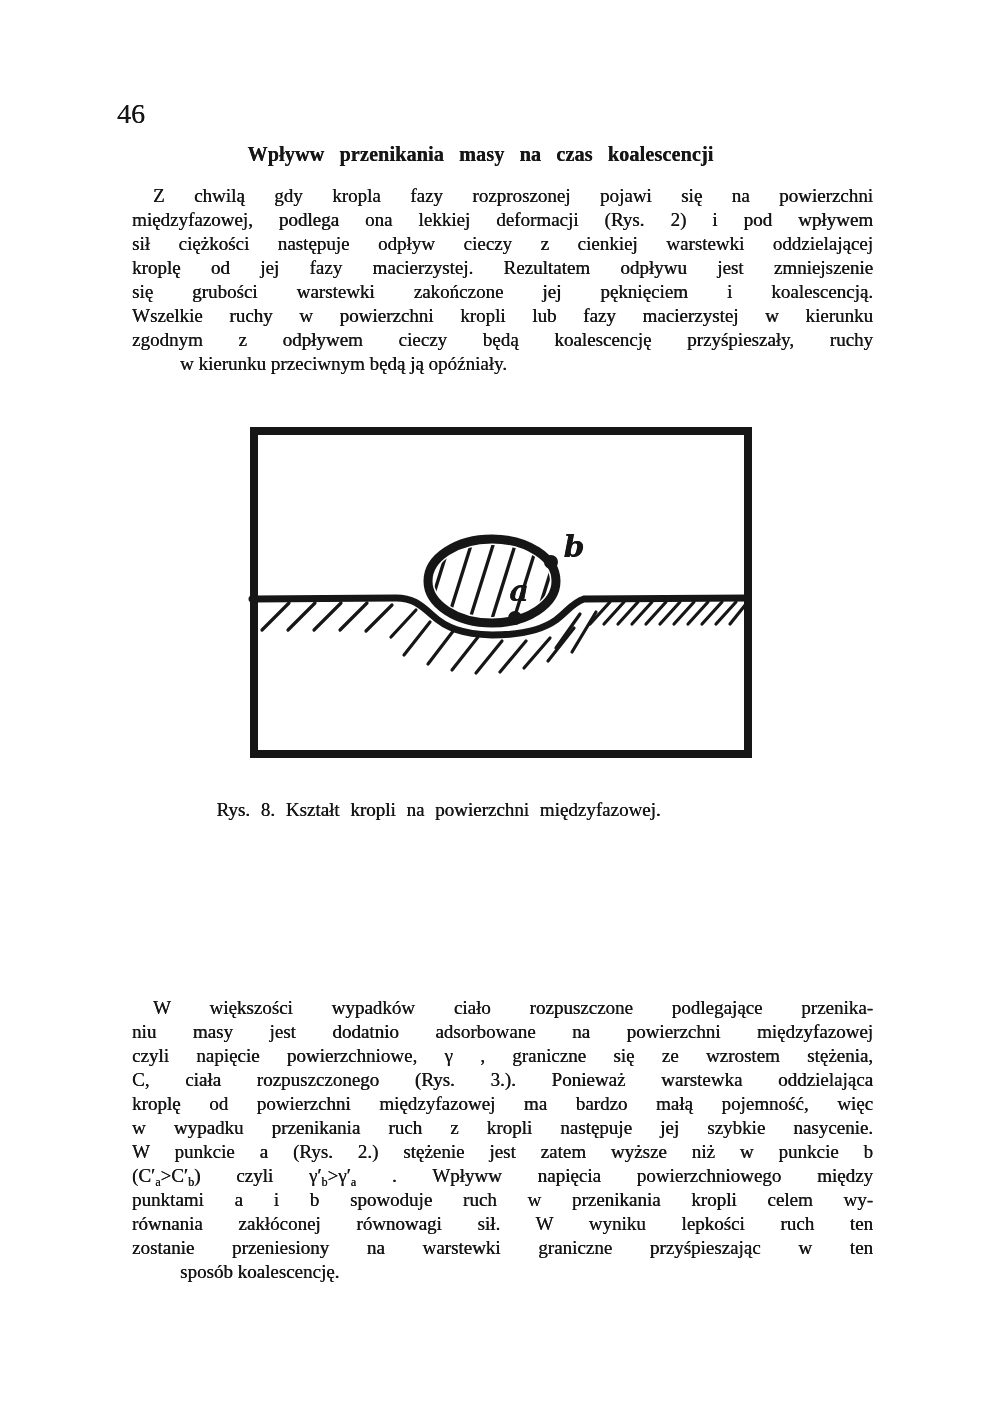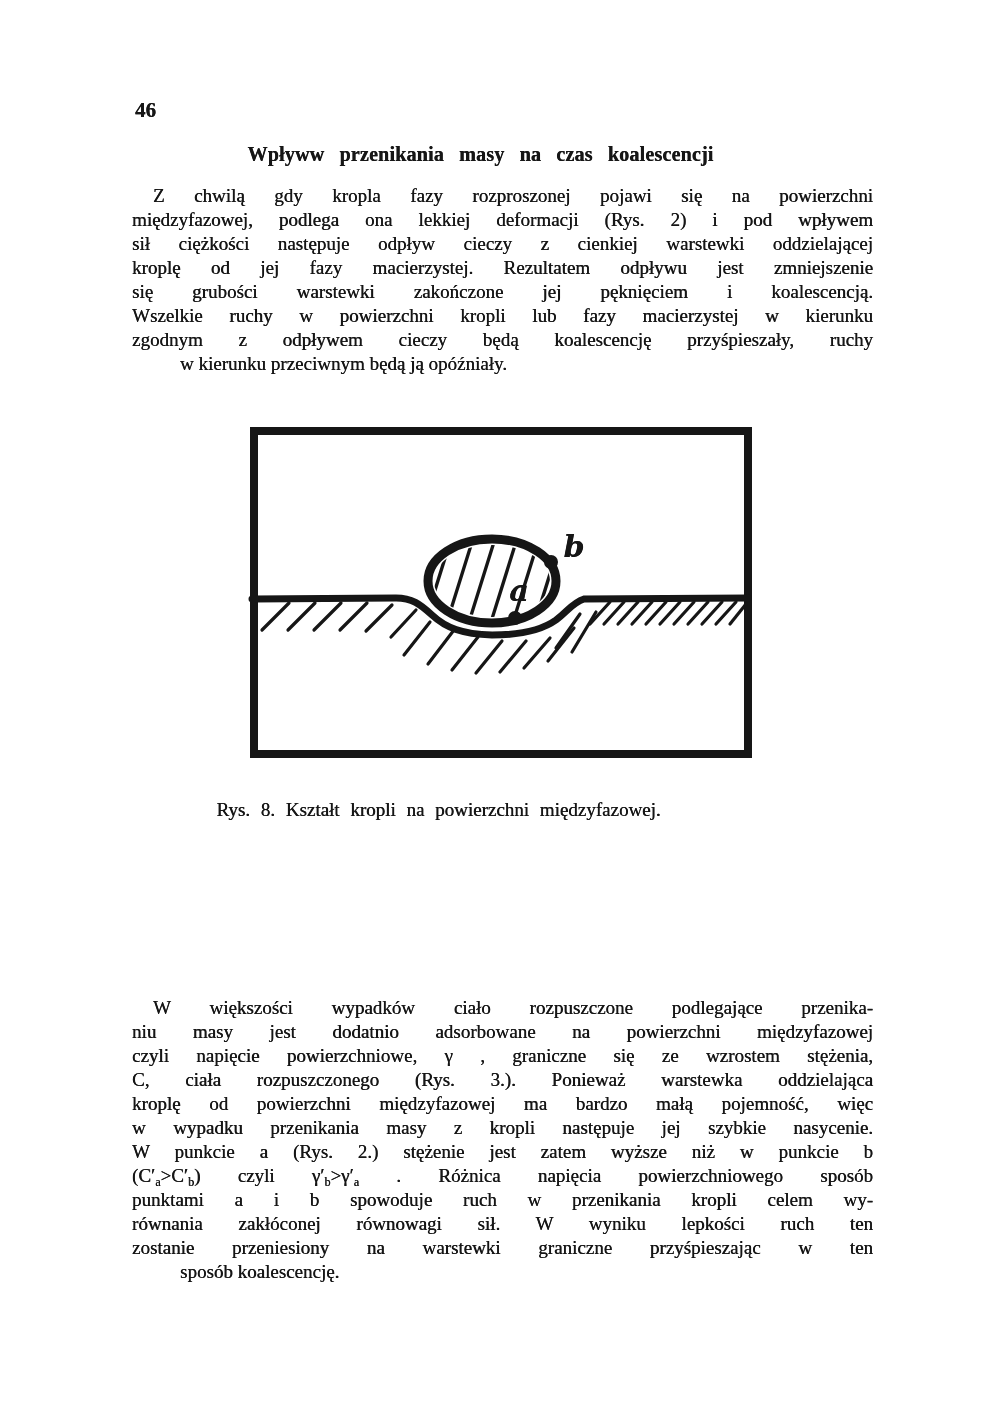--- a/index.html
+++ b/index.html
@@ -3,21 +3,21 @@
 <meta charset="utf-8">
 <style>
   html,body { margin:0; padding:0; background:#e8e8e8; }
   .page {
     position:relative; width:1000px; height:1420px; margin:0 auto;
     background:#ffffff; color:#161616;
     font-family:"Liberation Serif", serif;
     text-shadow:0.35px 0 0 currentColor;
     overflow:hidden;
   }
-  .page-number { position:absolute; left:117px; top:98px; font-size:21px; font-weight:700;margin-left:18px; }
+  .page-number { position:absolute; left:117px; top:98px; font-size:28px; font-weight:400; }
   .heading {
     position:absolute; left:145px; top:143px; width:741px; box-sizing:border-box;
     padding-right:70px; margin:0; font-size:20px; font-weight:700;
     text-align:center; word-spacing:10px; letter-spacing:0.2px;
   }
   .para { position:absolute; left:132px; width:741px; font-size:19px; }
   .para1 { top:184px; }
   .para2 { top:996px; }
   .tline {
     height:24px; line-height:24px; white-space:nowrap;
@@ -118,22 +118,22 @@
   </svg>
 
   <div class="caption">Rys. 8. Kształt kropli na powierzchni międzyfazowej.</div>
 
   <div class="para para2">
     <div class="tline indent">W większości wypadków ciało rozpuszczone podlegające przenika-</div>
     <div class="tline">niu masy jest dodatnio adsorbowane na powierzchni międzyfazowej</div>
     <div class="tline">czyli napięcie powierzchniowe, γ , graniczne się ze wzrostem stężenia,</div>
     <div class="tline">C, ciała rozpuszczonego (Rys. 3.). Ponieważ warstewka oddzielająca</div>
     <div class="tline">kroplę od powierzchni międzyfazowej ma bardzo małą pojemność, więc</div>
-    <div class="tline">w wypadku przenikania masy z kropli następuje jej szybkie nasycenie.</div>
+    <div class="tline">w wypadku przenikania ruch z kropli następuje jej szybkie nasycenie.</div>
     <div class="tline">W punkcie a (Rys. 2.) stężenie jest zatem wyższe niż w punkcie b</div>
-    <div class="tline"><span>(C′</span><span class="sub">a</span><span>&gt;C′</span><span class="sub">b</span><span>) czyli </span><span>γ′</span><span class="sub">b</span><span>&gt;γ′</span><span class="sub">a</span><span> . Różnica napięcia powierzchniowego sposób</span></div>
+    <div class="tline"><span>(C′</span><span class="sub">a</span><span>&gt;C′</span><span class="sub">b</span><span>) czyli </span><span>γ′</span><span class="sub">b</span><span>&gt;γ′</span><span class="sub">a</span><span> . Wpływw napięcia powierzchniowego między</span></div>
     <div class="tline">punktami a i b spowoduje ruch w przenikania kropli celem wy-</div>
     <div class="tline">równania zakłóconej równowagi sił. W wyniku lepkości ruch ten</div>
     <div class="tline">zostanie przeniesiony na warstewki graniczne przyśpieszając w ten</div>
     <div class="tline last">sposób koalescencję.</div>
   </div>
 
 </div>
 
 </body></html>

